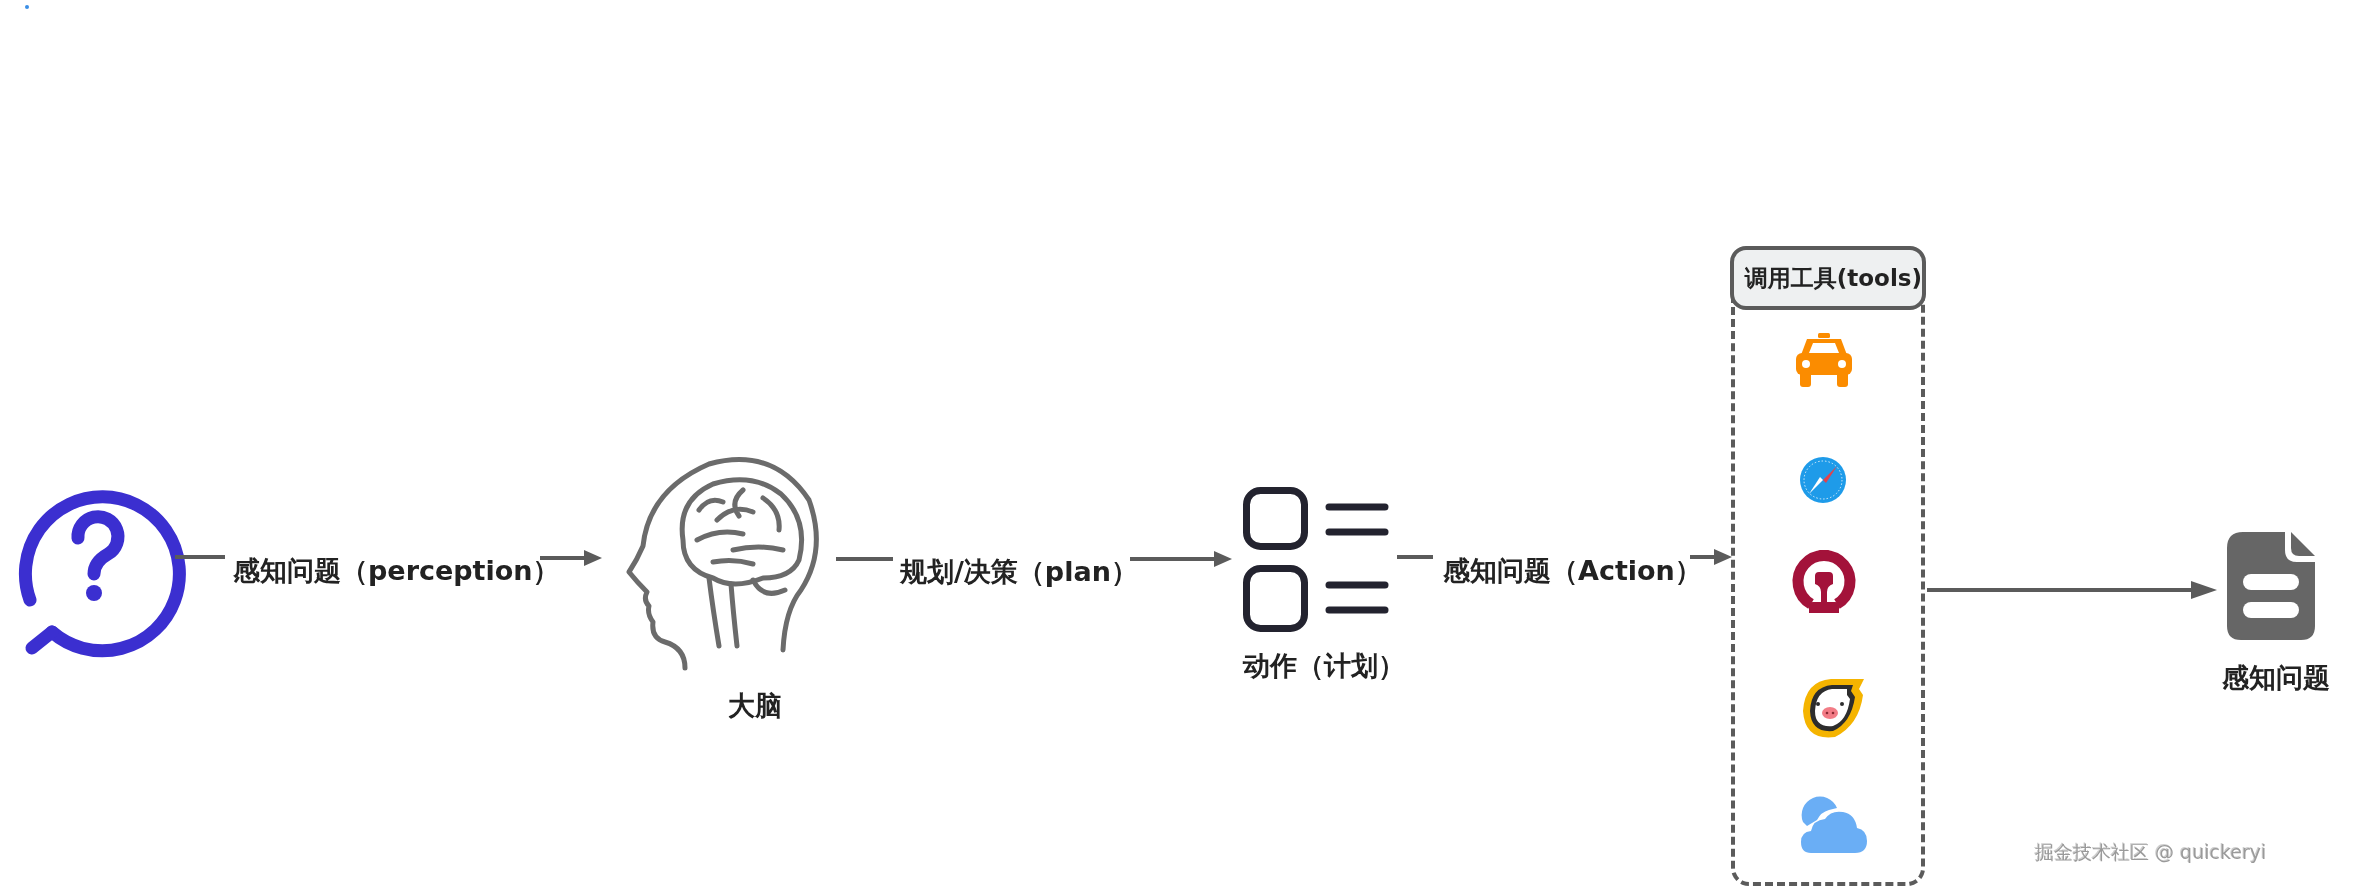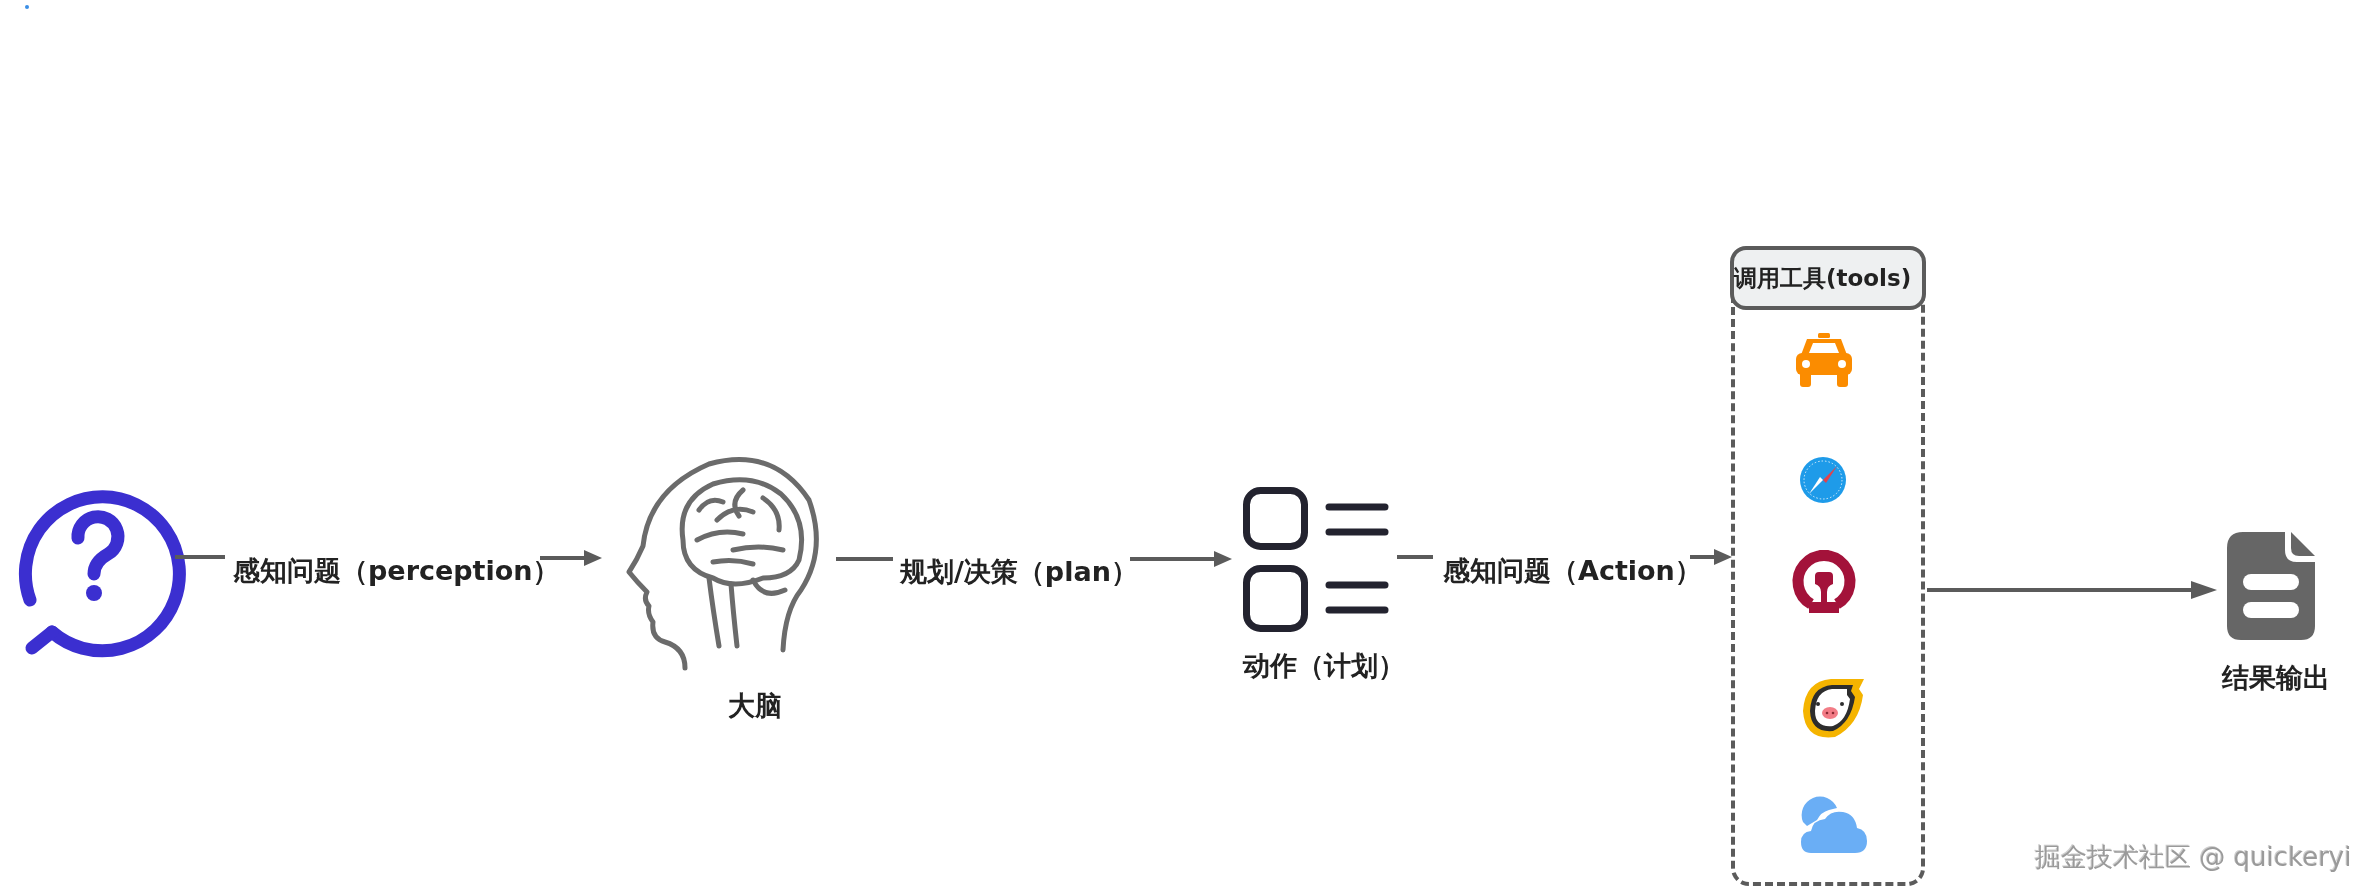--- a/index.html
+++ b/index.html
@@ -6,23 +6,23 @@
   body { width:2354px; height:894px; position:relative; overflow:hidden;
          font-family:"DejaVu Sans","Liberation Sans",sans-serif; }
   .lbl { position:absolute; font-weight:bold; color:#222222; white-space:nowrap; font-size:27px; line-height:1; }
   .edge-label { font-size:27px;margin-top:15px; }
   .dot { position:absolute; left:25px; top:5px; width:4px; height:4px; border-radius:50%; background:#3a8ee6; }
   svg { position:absolute; overflow:visible; }
   .tools-box { position:absolute; left:1731px; top:290px; width:194px; height:596px;
                border:4px dashed #5b5b5b; border-top:none; border-radius:0 0 18px 18px; box-sizing:border-box; }
   .tools-header { position:absolute; left:1730px; top:246px; width:196px; height:64px; box-sizing:border-box;
                   border:4px solid #5b5b5b; border-radius:16px; background:#eef0f1;
-                  display:flex; align-items:center; justify-content:flex-start;
+                  display:flex; align-items:center; justify-content:flex-end;
                   font-weight:bold; font-size:23px; color:#222; }
-  .watermark { position:absolute; left:2035px; top:840px; font-size:26px; color:#9a9a9a;
+  .watermark { position:absolute; left:2035px; top:840px; font-size:19px; color:#9a9a9a;
                text-shadow:1px 1px 0 #ffffff, -1px -1px 0 #cfcfcf; white-space:nowrap; }
 </style>
 </head>
 <body>
 
 <div class="dot"></div>
 
 <svg style="left:0;top:460px" width="200" height="200" viewBox="0 0 200 200">
   <path d="M30 140 A77 77 0 1 1 52 172" fill="none" stroke="#3b2fd0" stroke-width="13" stroke-linecap="round"></path>
   <path d="M52 172 L32 188" fill="none" stroke="#3b2fd0" stroke-width="13" stroke-linecap="round"></path>
@@ -128,15 +128,15 @@
   <line x1="0" y1="10" x2="270" y2="10" stroke="#5b5b5b" stroke-width="4"></line>
   <polygon points="264,1 290,10 264,19" fill="#5b5b5b"></polygon>
 </svg>
 
 <svg style="left:2227px;top:532px" width="88" height="110" viewBox="0 0 88 110">
   <path d="M16 0 H58 V18 Q58 30 70 30 H88 V94 Q88 108 74 108 H14 Q0 108 0 94 V16 Q0 0 16 0 Z" fill="#666666"></path>
   <path d="M64 0 L88 24 H72 Q64 24 64 16 Z" fill="#666666"></path>
   <rect x="16" y="42" width="56" height="16" rx="8" fill="#ffffff"></rect>
   <rect x="16" y="70" width="56" height="16" rx="8" fill="#ffffff"></rect>
 </svg>
-<div class="lbl" style="left:2222px;top:664px">结果输出</div>
+<div class="lbl" style="left:2222px;top:664px">感知问题</div>
 
 <div class="watermark">掘金技术社区 @ quickeryi</div>
 
 </body></html>

